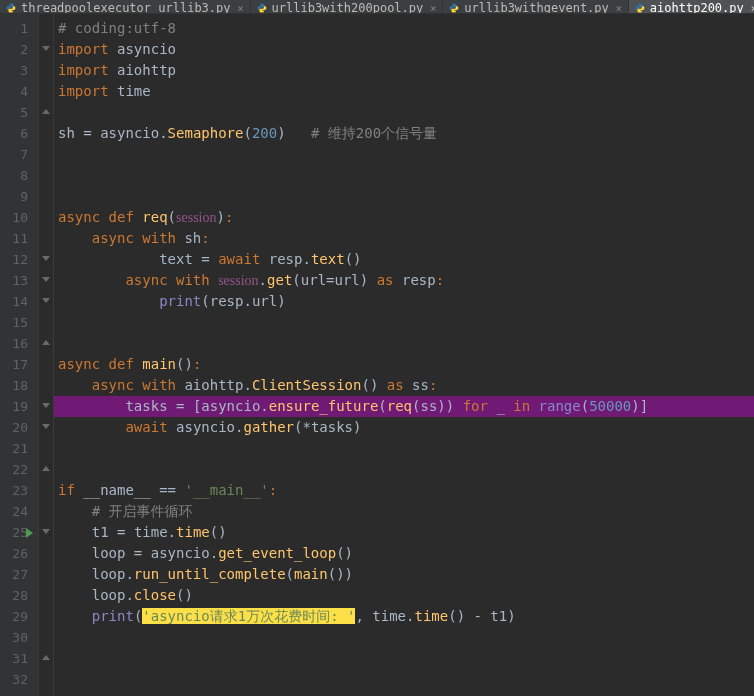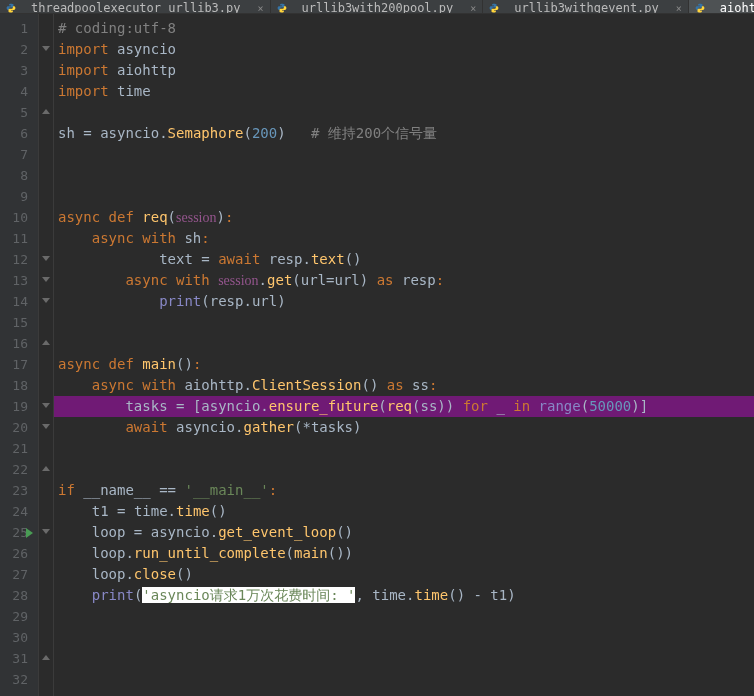--- a/index.html
+++ b/index.html
@@ -23,21 +23,21 @@
     border-bottom: 1px solid #323232;
     overflow: hidden;
   }
   .tab {
     display: flex;
     align-items: center;
     padding: 0 6px 0 6px;
     color: #bbbbbb;
     font-size: 12px;
     border-right: 1px solid #323232;
-    gap: 15px;
+    gap: 5px;
     white-space: nowrap;
     height: 16px;
     cursor: pointer;
   }
   .tab.active {
     background: #4e5254;
     color: #ffffff;
   }
   .tab .close {
     font-size: 10px;
@@ -126,21 +126,21 @@
   .c-func { color: #ffc66d; }
   .c-decl { color: #ffc66d; }
   .c-str  { color: #6a8759; }
   .c-num  { color: #6897bb; }
   .c-cmt  { color: #808080; }
   .c-op   { color: #a9b7c6; }
   .c-self { color: #94558d; font-family: Liberation Serif, serif; }
   .c-builtin { color: #8888c6; }
   .c-param { color: #a9b7c6; }
   .c-under { text-decoration: underline; }
-  .c-strhl { background:#ffffff; color:#6a8759;}
+  .c-strhl { background:#fde047; color:#6a8759;}
 
 </style>
 </head>
 <body>
 
 <div class="tabbar" id="tabbar">
     <div class="tab">
       <span class="py-ico">
         <svg viewBox="0 0 16 16">
           <path fill="#3573a6" d="M8 1c-2 0-3 .3-3 1.5V4h3v1H3.5C2 5 1 6 1 8s1 3 2.5 3H5v-2c0-1.5 1-2 2-2h3c1 0 2-.5 2-2V2.5C12 1.3 10 1 8 1z"></path>
@@ -271,20 +271,21 @@
       <div class="line">            <span class="c-builtin">print</span><span class="c-op">(</span>resp.url<span class="c-op">)</span></div>
       <div class="line">&nbsp;</div>
       <div class="line">&nbsp;</div>
       <div class="line"><span class="c-kw">async def </span><span class="c-decl">main</span><span class="c-op">()</span><span class="c-kw">:</span></div>
       <div class="line">    <span class="c-kw">async with </span>aiohttp.<span class="c-func">ClientSession</span><span class="c-op">()</span> <span class="c-kw">as</span> ss<span class="c-kw">:</span></div>
       <div class="line hl">        tasks <span class="c-op">=</span> [asyncio.<span class="c-func">ensure_future</span><span class="c-op">(</span><span class="c-func">req</span><span class="c-op">(</span>ss<span class="c-op">))</span> <span class="c-kw">for</span> _ <span class="c-kw">in</span> <span class="c-builtin">range</span><span class="c-op">(</span><span class="c-num">50000</span><span class="c-op">)]</span></div>
       <div class="line">        <span class="c-kw">await</span> asyncio.<span class="c-func">gather</span><span class="c-op">(</span><span class="c-op">*</span>tasks<span class="c-op">)</span></div>
       <div class="line">&nbsp;</div>
       <div class="line">&nbsp;</div>
       <div class="line"><span class="c-kw">if</span> __name__ <span class="c-op">==</span> <span class="c-str">'__main__'</span><span class="c-kw">:</span></div>
+      <div class="line">    <span class="c-cmt"># 开启事件循环</span></div>
       <div class="line">    t1 <span class="c-op">=</span> time.<span class="c-func">time</span><span class="c-op">()</span></div>
       <div class="line">    loop <span class="c-op">=</span> asyncio.<span class="c-func">get_event_loop</span><span class="c-op">()</span></div>
       <div class="line">    loop.<span class="c-func">run_until_complete</span><span class="c-op">(</span><span class="c-func">main</span><span class="c-op">())</span></div>
       <div class="line">    loop.<span class="c-func">close</span><span class="c-op">()</span></div>
       <div class="line">    <span class="c-builtin">print</span><span class="c-op">(</span><span class="c-strhl">'asyncio请求1万次花费时间: '</span><span class="c-op">,</span> time.<span class="c-func">time</span><span class="c-op">()</span> <span class="c-op">-</span> t1<span class="c-op">)</span></div>
       <div class="line">&nbsp;</div>
       <div class="line">&nbsp;</div>
     </div>
 </div>
 

